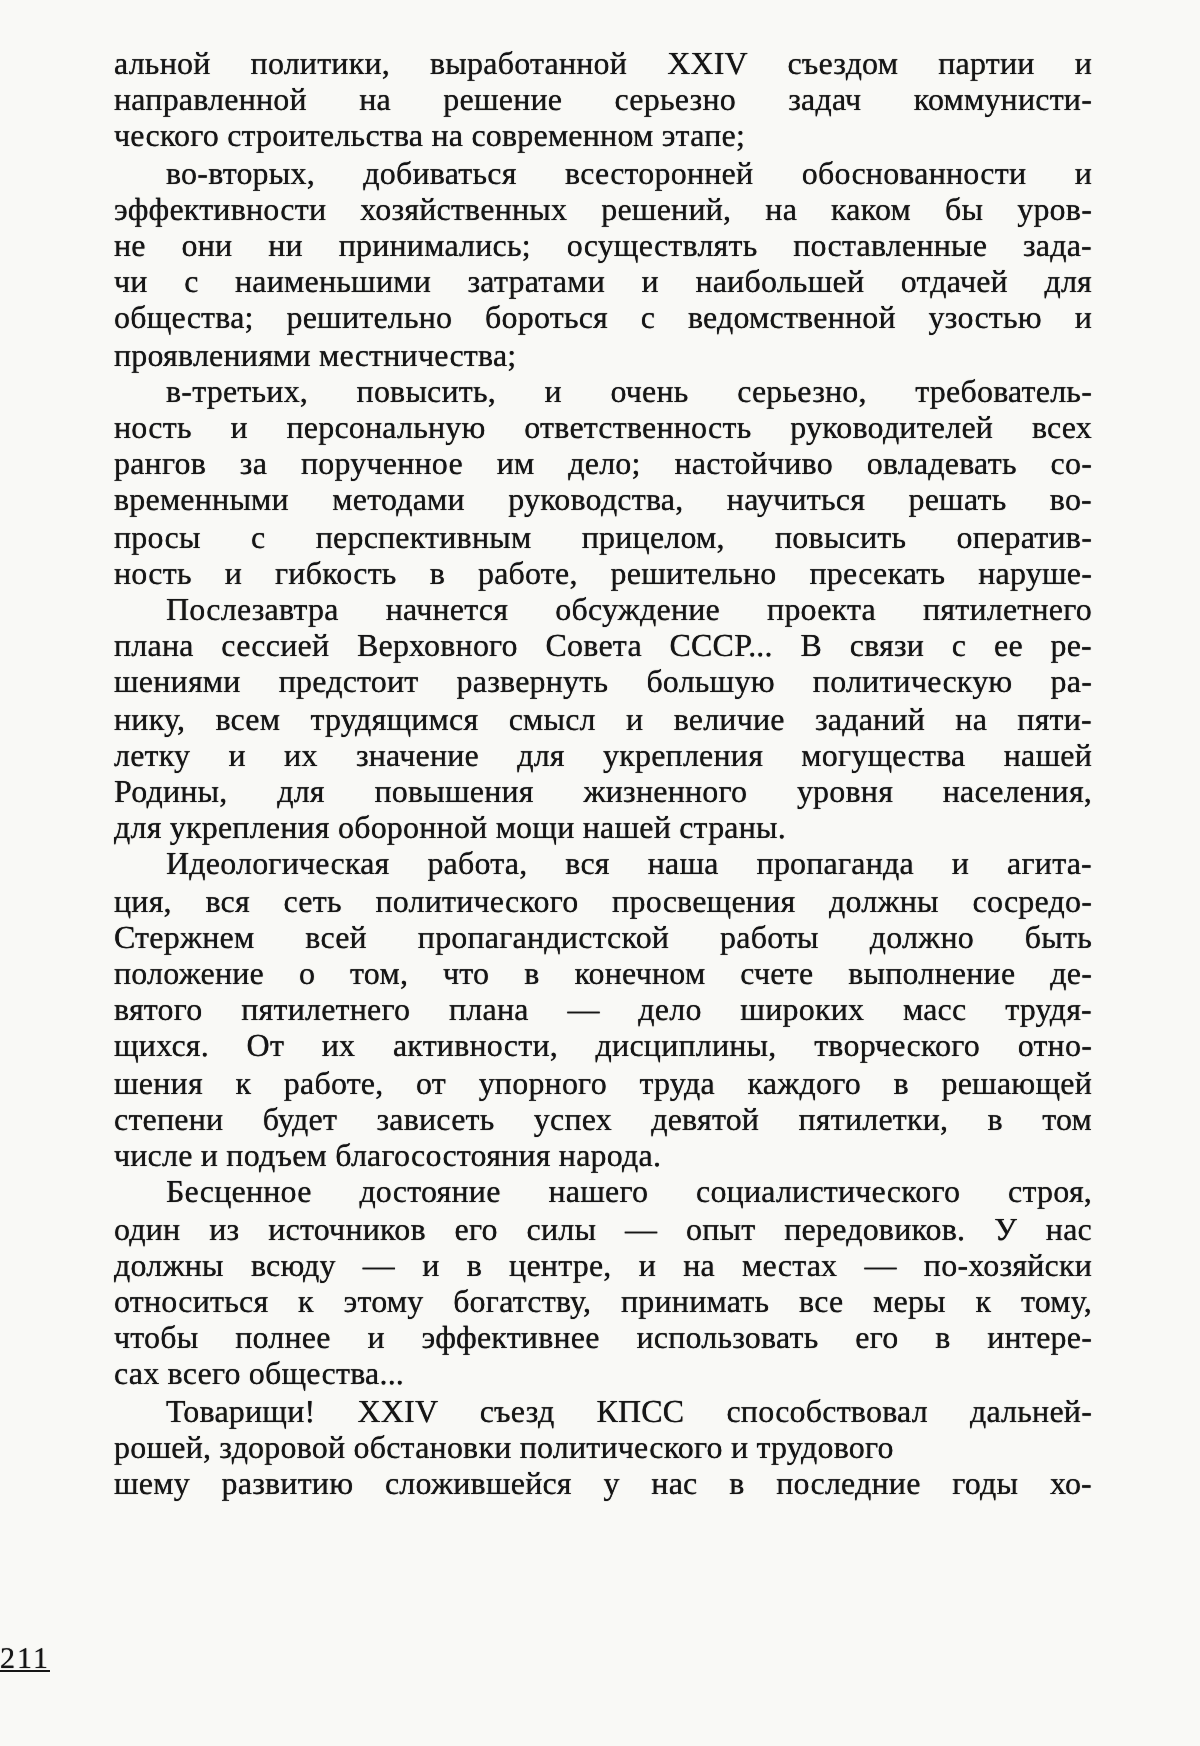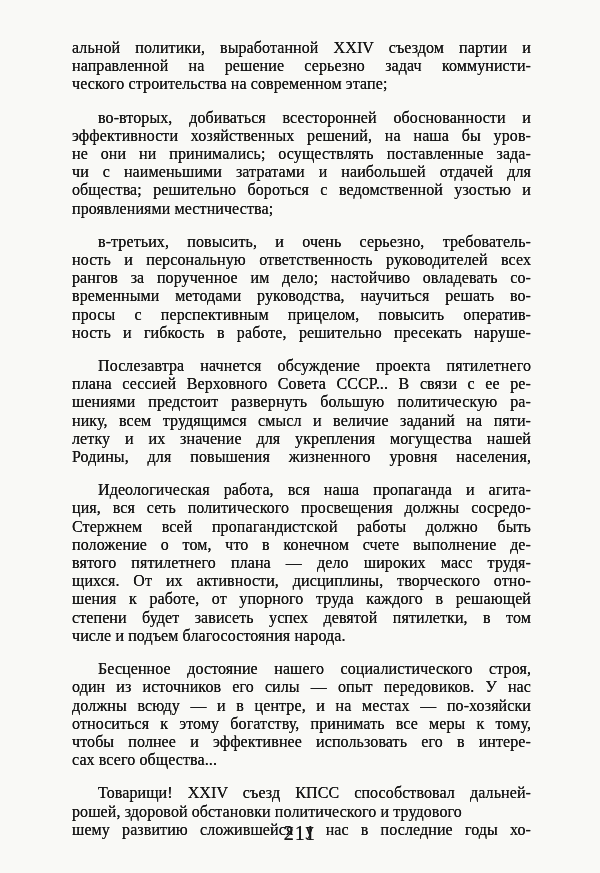--- a/index.html
+++ b/index.html
@@ -20,21 +20,21 @@
     font-family: "Liberation Serif", "DejaVu Serif", serif;
     color: #161616;
   }
   .text-block {
     position: absolute;
     left: 57px;
     top: 24px;
     width: 489px;
   }
   .paragraph {
-    margin: 15px;
+    margin: 0;
     padding: 0;
   }
   .line {
     font-size: 16px;
     line-height: 18.2px;
     text-align: justify;
     text-align-last: justify;
     white-space: normal;
     text-shadow: 0 0 0.4px #161616;
     letter-spacing: 0.1px;
@@ -43,59 +43,61 @@
     text-align-last: left;
   }
   .line.indent {
     text-indent: 26px;
   }
   .page-number {
     position: absolute;
     top: 822px;
     left: 0;
     width: 100%;
-    text-align: center;
-    font-size: 20px;
+    text-align: left;
+    font-size: 15px;
     letter-spacing: 1px;
     text-shadow: 0 0 0.4px #161616;
+    text-decoration: underline;
   }
 </style>
 </head>
 <body>
 
 <div class="page">
   <div class="text-block" id="text-block">
       <div class="paragraph">
         <div class="line">альной политики, выработанной XXIV съездом партии и</div>
         <div class="line">направленной на решение серьезно задач коммунисти-</div>
         <div class="line last">ческого строительства на современном этапе;</div>
       </div>
       <div class="paragraph">
         <div class="line indent">во-вторых, добиваться всесторонней обоснованности и</div>
-        <div class="line">эффективности хозяйственных решений, на наша бы уров-</div>
+        <div class="line">эффективности хозяйственных решений, на каком бы уров-</div>
         <div class="line">не они ни принимались; осуществлять поставленные зада-</div>
         <div class="line">чи с наименьшими затратами и наибольшей отдачей для</div>
         <div class="line">общества; решительно бороться с ведомственной узостью и</div>
         <div class="line last">проявлениями местничества;</div>
       </div>
       <div class="paragraph">
         <div class="line indent">в-третьих, повысить, и очень серьезно, требователь-</div>
         <div class="line">ность и персональную ответственность руководителей всех</div>
         <div class="line">рангов за порученное им дело; настойчиво овладевать со-</div>
         <div class="line">временными методами руководства, научиться решать во-</div>
         <div class="line">просы с перспективным прицелом, повысить оператив-</div>
         <div class="line">ность и гибкость в работе, решительно пресекать наруше-</div>
       </div>
       <div class="paragraph">
         <div class="line indent">Послезавтра начнется обсуждение проекта пятилетнего</div>
         <div class="line">плана сессией Верховного Совета СССР... В связи с ее ре-</div>
         <div class="line">шениями предстоит развернуть большую политическую ра-</div>
         <div class="line">нику, всем трудящимся смысл и величие заданий на пяти-</div>
         <div class="line">летку и их значение для укрепления могущества нашей</div>
         <div class="line">Родины, для повышения жизненного уровня населения,</div>
+        <div class="line last">для укрепления оборонной мощи нашей страны.</div>
       </div>
       <div class="paragraph">
         <div class="line indent">Идеологическая работа, вся наша пропаганда и агита-</div>
         <div class="line">ция, вся сеть политического просвещения должны сосредо-</div>
         <div class="line">Стержнем всей пропагандистской работы должно быть</div>
         <div class="line">положение о том, что в конечном счете выполнение де-</div>
         <div class="line">вятого пятилетнего плана — дело широких масс трудя-</div>
         <div class="line">щихся. От их активности, дисциплины, творческого отно-</div>
         <div class="line">шения к работе, от упорного труда каждого в решающей</div>
         <div class="line">степени будет зависеть успех девятой пятилетки, в том</div>

